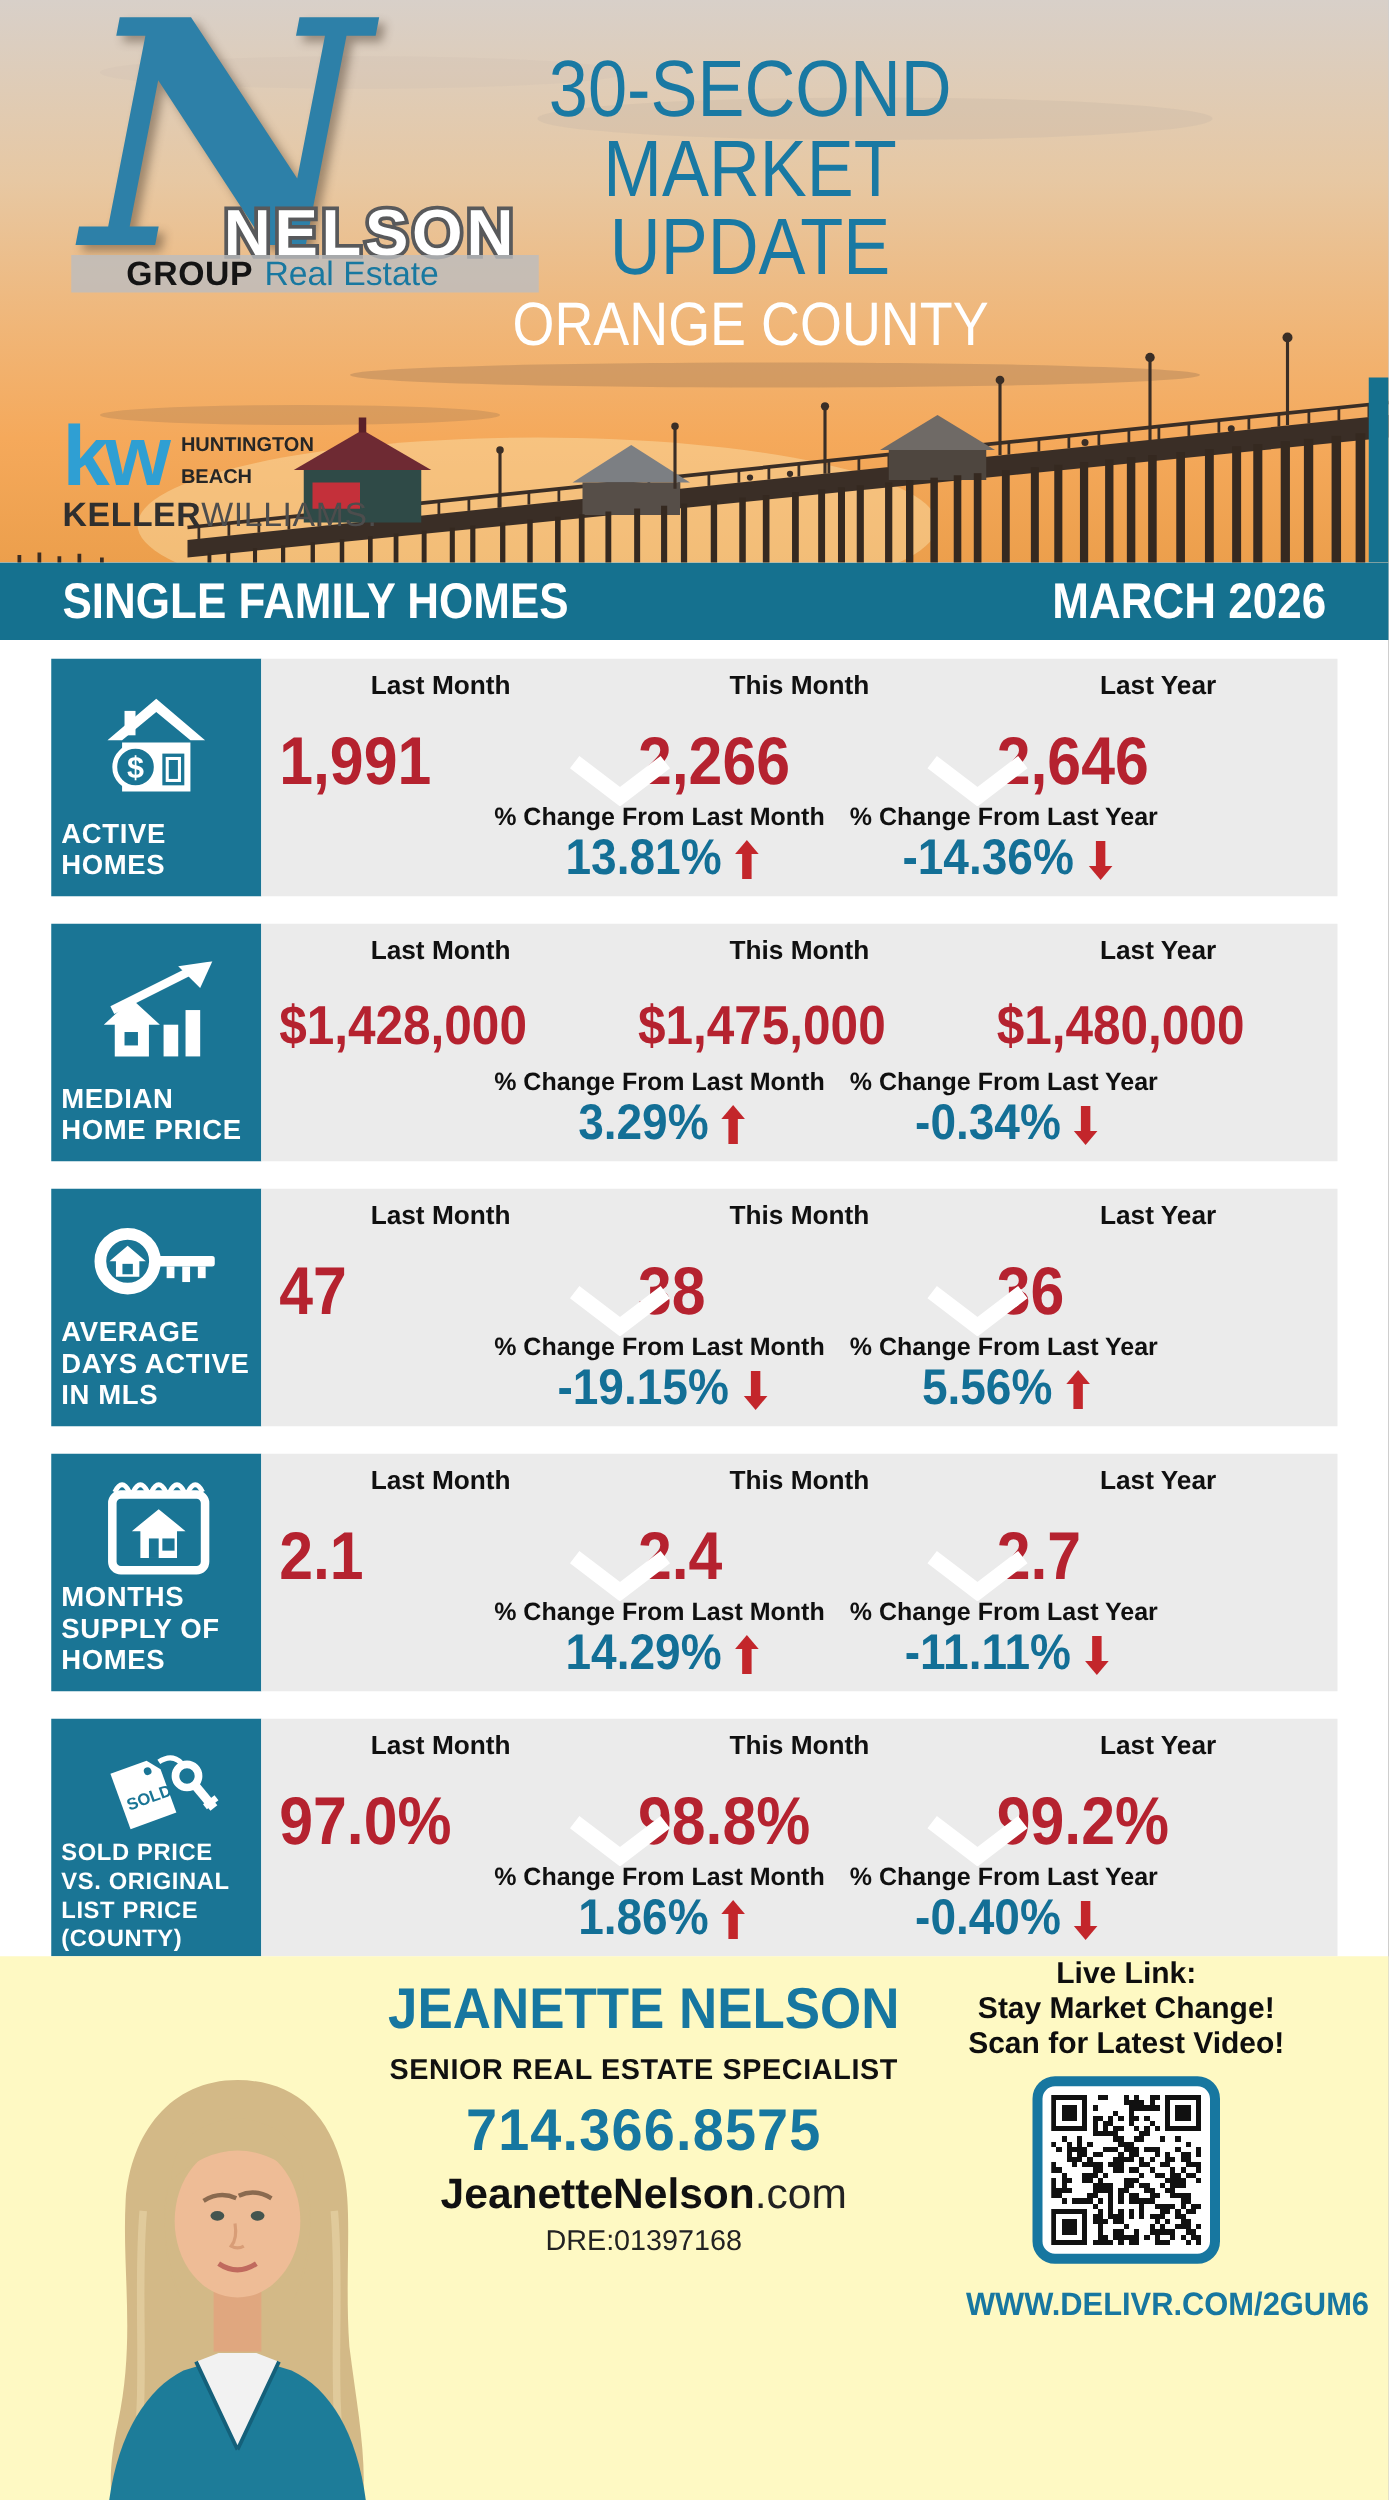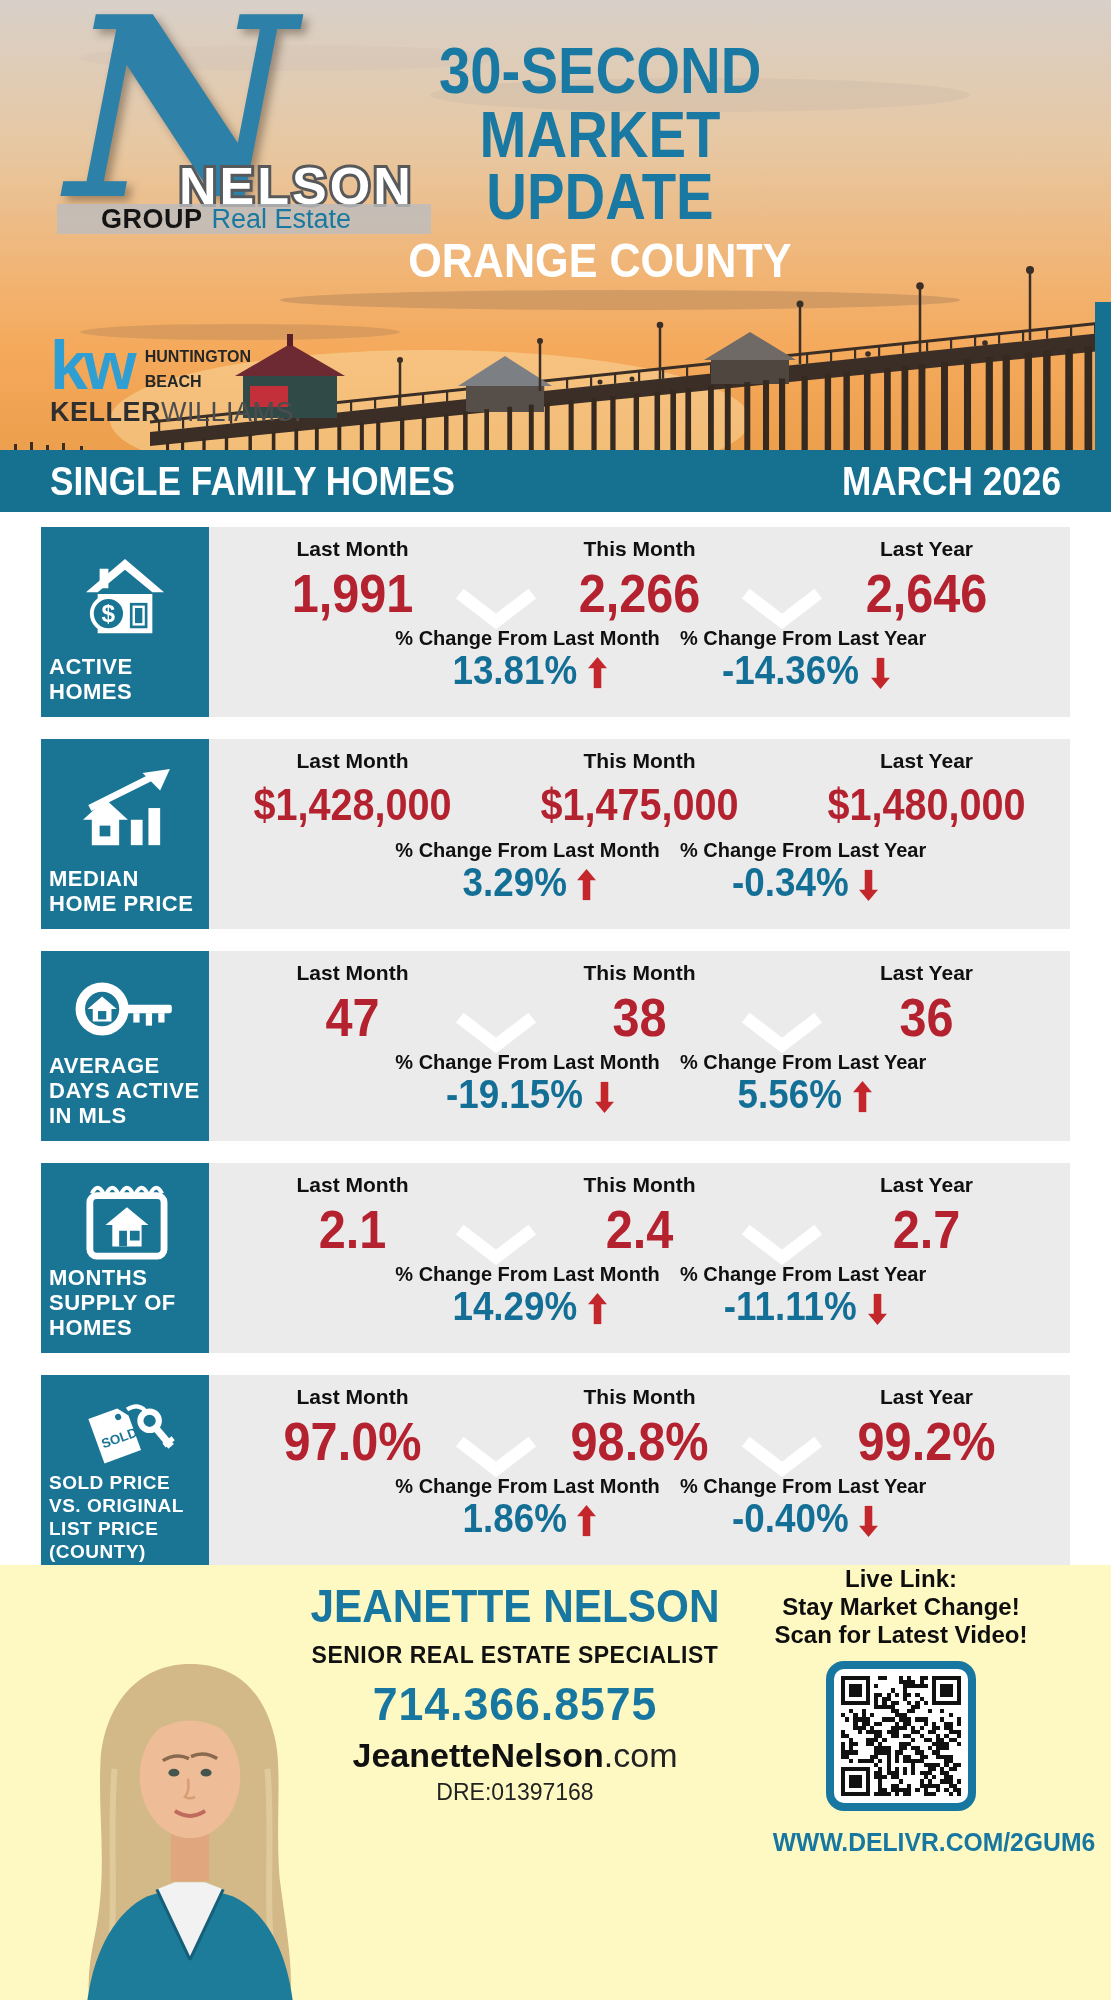--- a/index.html
+++ b/index.html
@@ -11,21 +11,21 @@
   .hero svg.sky{position:absolute;inset:0;display:block;}
   .hero-strip{position:absolute;right:0;top:302px;width:16px;height:148px;background:#15718f;}
   .nelson{position:absolute;left:45px;top:20px;width:420px;height:235px;}
   .script-n{position:absolute;left:22px;top:-12px;font:italic bold 250px "DejaVu Serif",serif;
             color:#2d80a8;line-height:.8;text-shadow:5px 5px 8px rgba(70,55,40,.45);}
   .nelson-name{position:absolute;left:132px;top:136px;}
   .logo-band{position:absolute;left:12px;top:184px;width:374px;height:30px;
              background:rgba(188,189,191,.8);display:flex;align-items:center;box-sizing:border-box;padding-left:44px;}
   .logo-band .group{font-size:27px;font-weight:bold;color:#141414;letter-spacing:.5px;}
   .logo-band .re{font-size:27px;color:#1878a0;margin-left:9px;}
-  .title{position:absolute;left:360px;top:38px;width:480px;text-align:center;color:#1979a3;font-weight:bold;}
+  .title{position:absolute;left:360px;top:38px;width:480px;text-align:center;color:#1979a3;font-weight:normal;}
   .title .l1{font-size:64px;line-height:66px;}
   .title .l2{font-size:64px;line-height:62px;}
   .title .sub{font-size:49px;line-height:52px;color:#fff;margin-top:6px;}
   .kw{position:absolute;left:50px;top:336px;}
   .kw-row{display:flex;align-items:flex-start;}
   .kw-mark{font-size:68px;font-weight:bold;color:#2f9fd3;letter-spacing:-4px;line-height:58px;}
   .kw-office{margin-left:12px;font-size:16px;font-weight:bold;color:#262626;line-height:25px;padding-top:8px;}
   .kw-brand{margin-top:3px;font-size:27px;color:#3a3a3a;letter-spacing:.5px;}
   .kw-brand .b{font-weight:bold;color:#2f2f2f;}
   .kw-brand .w{font-weight:normal;color:#4d4d4d;}
@@ -39,21 +39,21 @@
   .card{display:flex;height:190px;flex:none;}
   .side{width:168px;flex:none;background:#1a7595;color:#fff;display:flex;flex-direction:column;align-items:center;
         box-sizing:border-box;padding:14px 8px 13px 8px;}
   .side .icon{flex:1;display:flex;align-items:center;justify-content:center;}
   .side .icon svg{width:104px;height:82px;}
   .side-label{font-size:22px;font-weight:bold;text-align:left;line-height:25px;letter-spacing:.5px;}
   .side-sm .side-label{font-size:19px;line-height:23px;}
   .body{flex:1;background:#ebebeb;box-sizing:border-box;padding-top:10px;}
   .cols{display:grid;grid-template-columns:1fr 1fr 1fr;text-align:center;
         font-size:21px;font-weight:bold;color:#101010;}
-  .vals{position:relative;display:grid;grid-template-columns:1fr 1fr 1fr;text-align:center;margin-top:2px;}
+  .vals{position:relative;display:grid;grid-template-columns:1fr 1fr 1fr;margin-top:18px;}
   .val{font-size:54px;line-height:60px;font-weight:bold;color:#b5222f;transform:scaleX(.9);}
   .val-sm .val{font-size:44px;}
   .chev{position:absolute;top:24px;}
   .chev1{left:33.3%;transform:translateX(-50%);}
   .chev2{left:66.6%;transform:translateX(-50%);}
   .chev svg{width:86px;height:42px;display:block;}
   .changes{display:grid;grid-template-columns:20% 34% 30% 16%;margin-top:4px;}
   .chg1{grid-column:2;}
   .chg2{grid-column:3;}
   .chg{text-align:center;}

